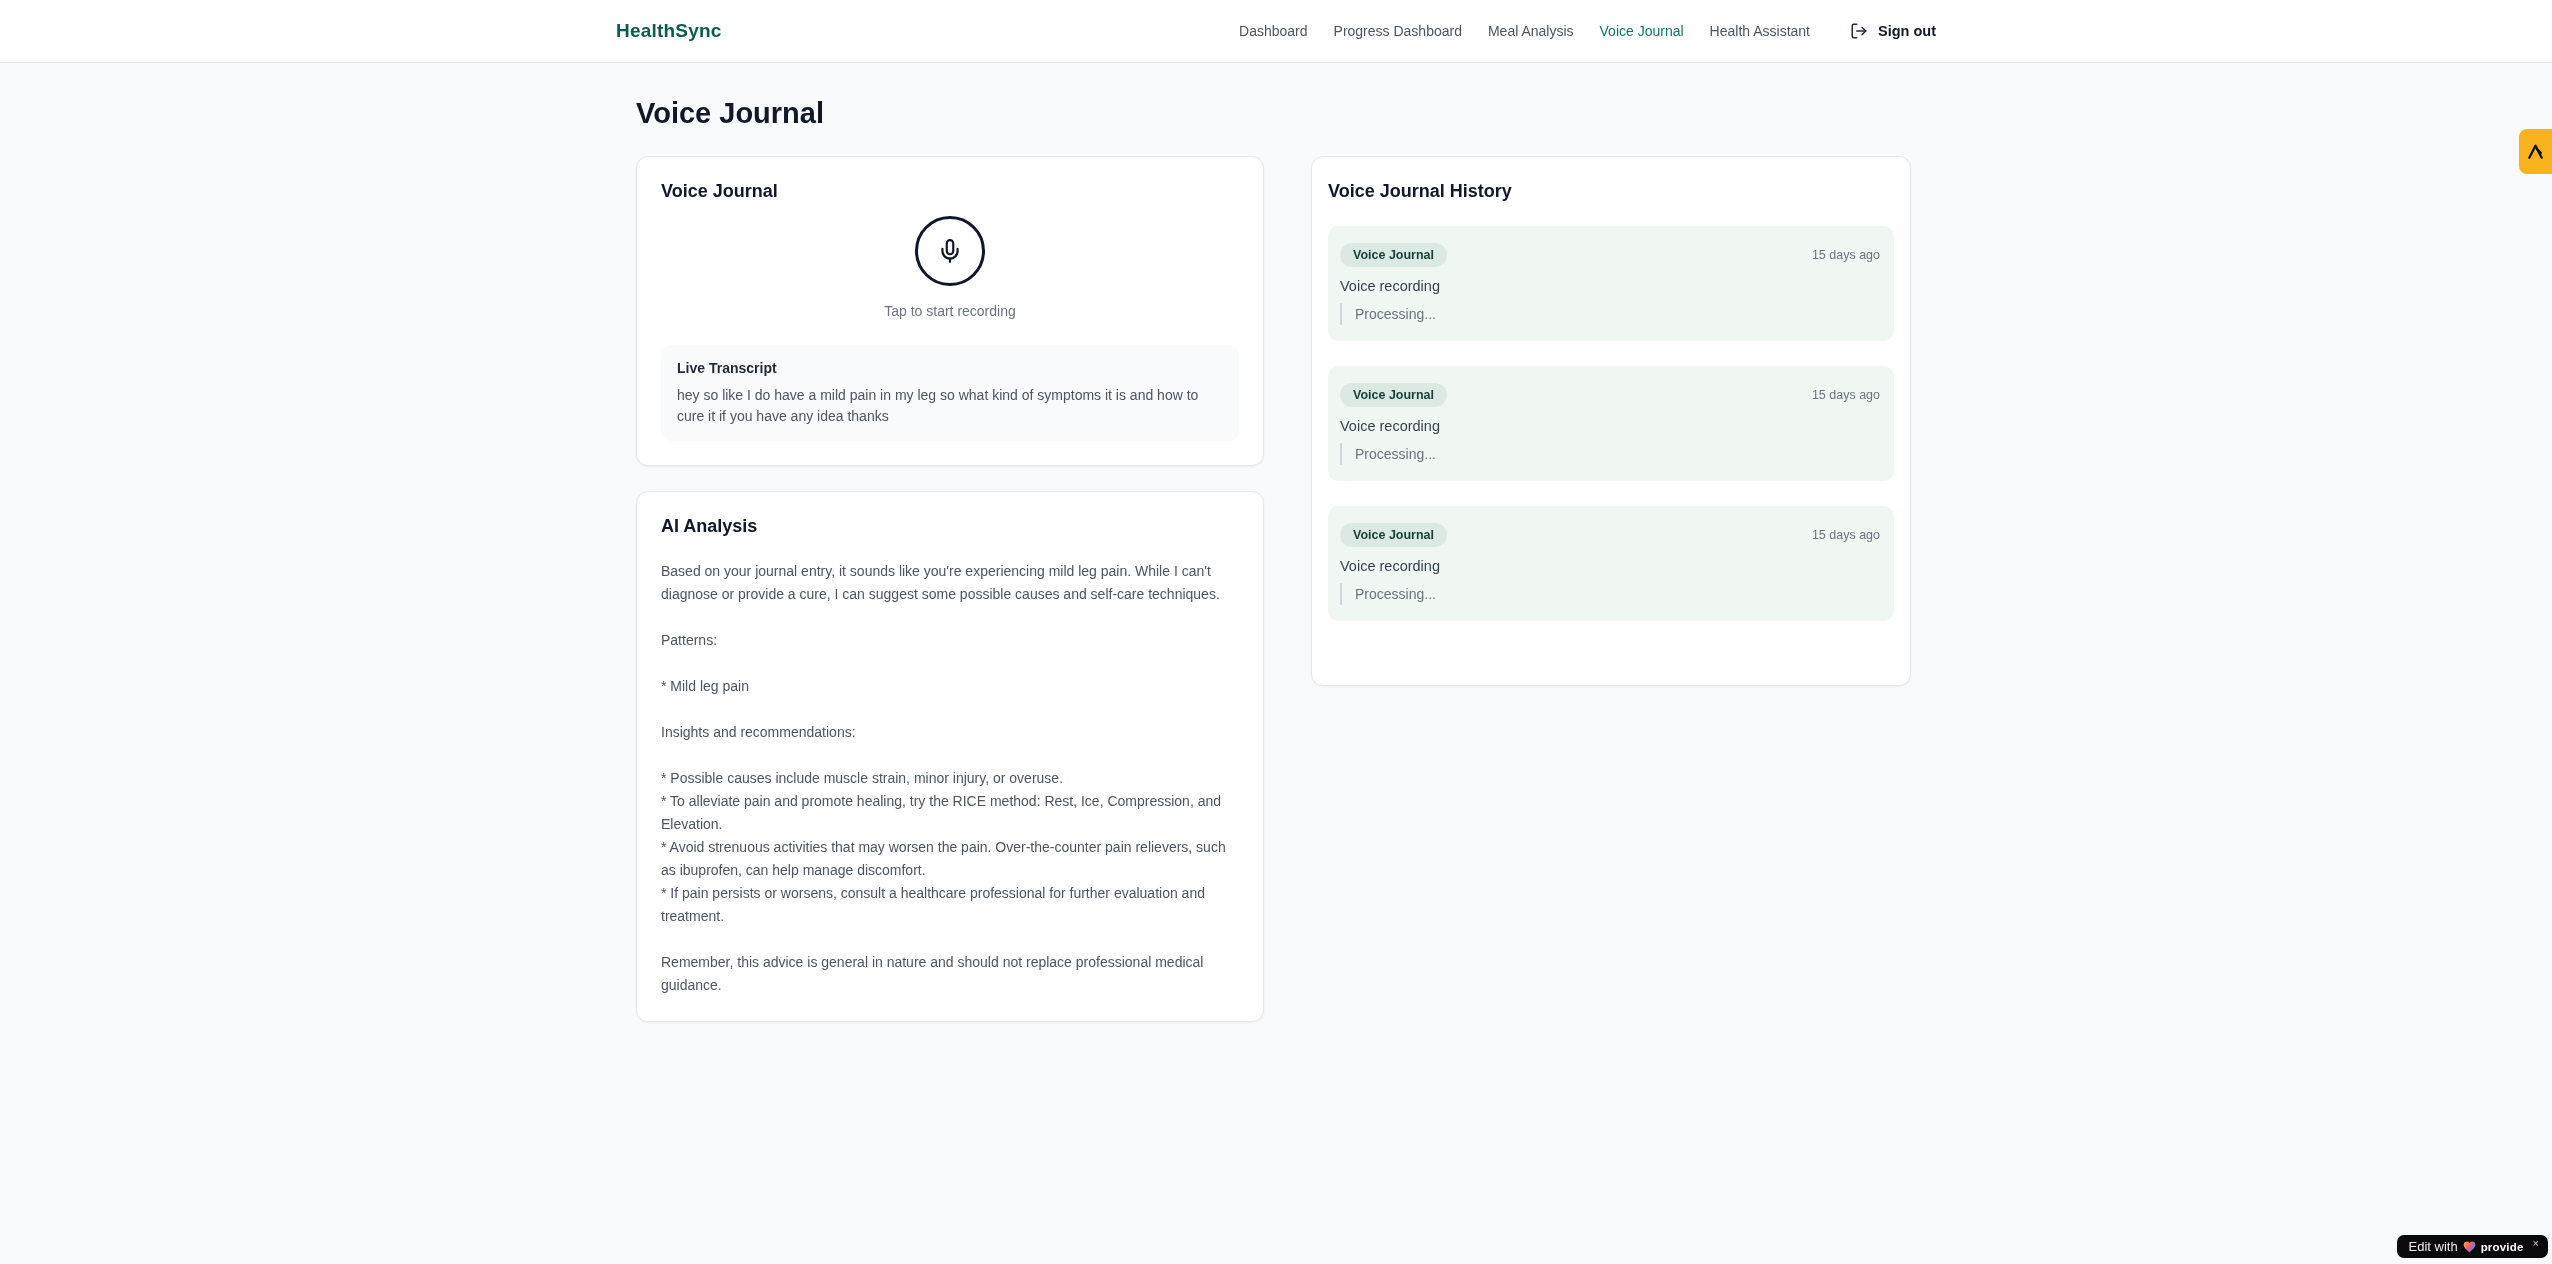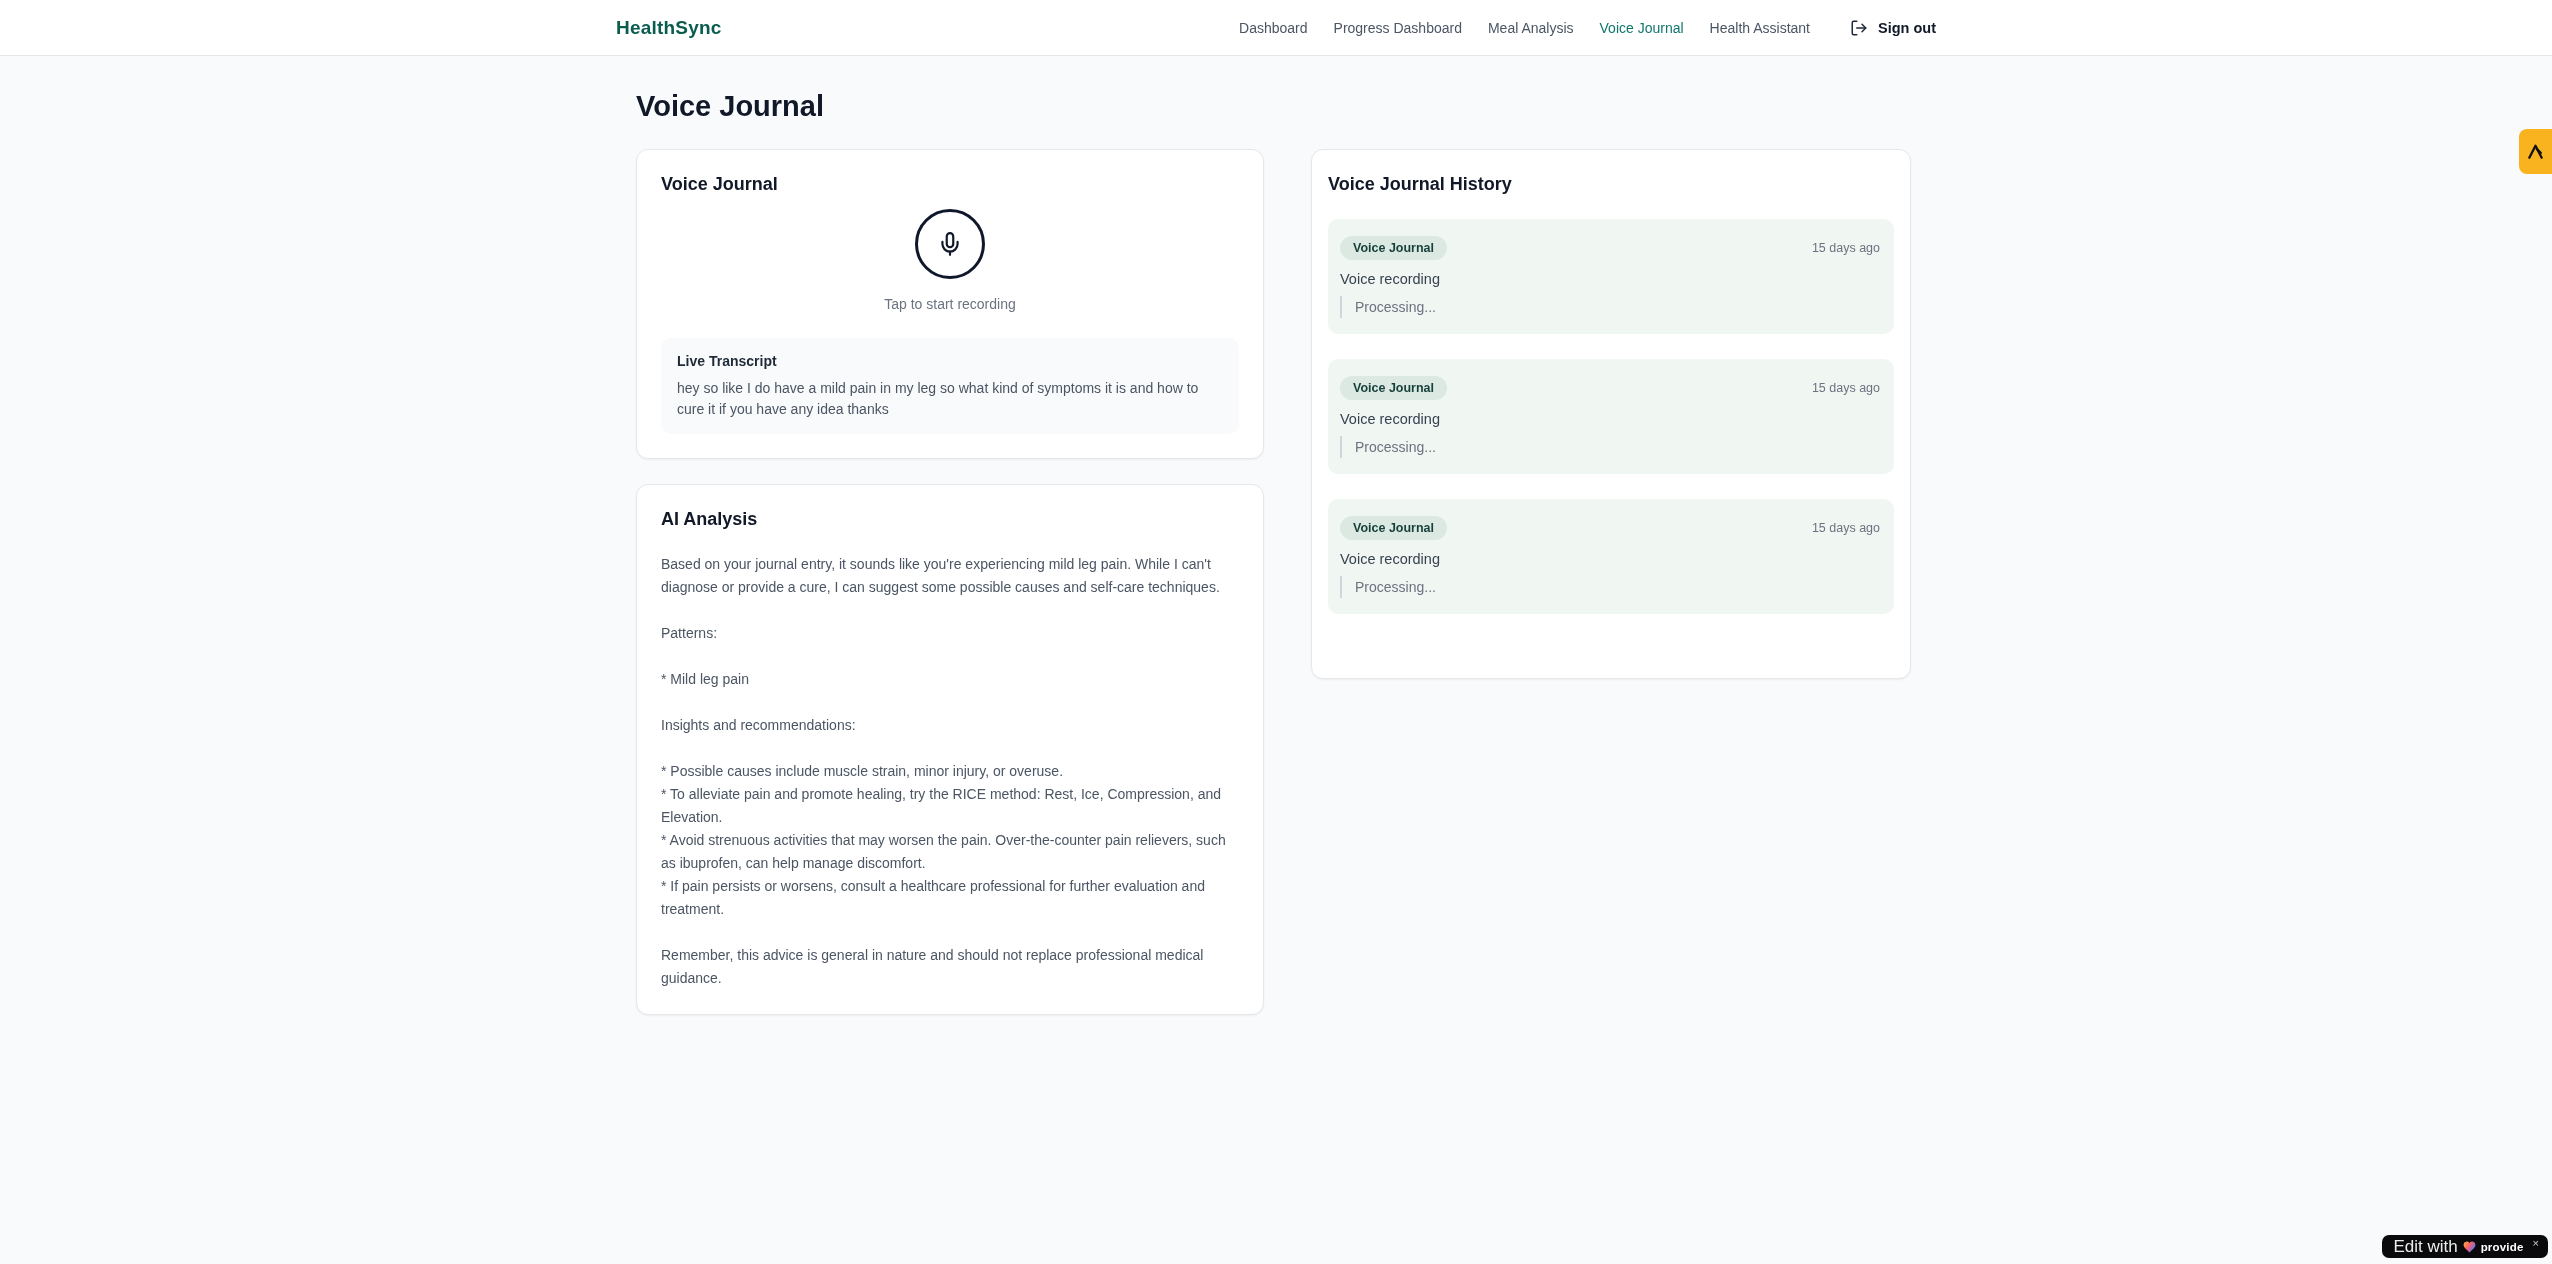--- a/index.html
+++ b/index.html
@@ -20,21 +20,21 @@
   *{box-sizing:border-box;margin:0;padding:0;}
   html,body{width:2552px;height:1264px;overflow:hidden;}
   body{
     font-family:"Liberation Sans","DejaVu Sans",sans-serif;
     background:var(--page-bg);
     color:var(--text-dark);
     position:relative;
   }
   
   .header{
-    height:56px;background:#ffffff;border-bottom:1px solid var(--card-border);
+    height:63px;background:#ffffff;border-bottom:1px solid var(--card-border);
   }
   .header-inner{
     max-width:1320px;margin:0 auto;height:100%;
     display:flex;align-items:center;
   }
   .logo{font-size:19px;font-weight:700;color:var(--brand-green);letter-spacing:.2px;}
   .nav{margin-left:auto;display:flex;align-items:center;gap:26px;padding-left:28px;}
   .nav a{
     text-decoration:none;font-size:14px;color:var(--nav-gray);cursor:pointer;
   }
@@ -99,21 +99,21 @@
     position:absolute;right:0;top:129px;width:33px;height:45px;
     background:var(--amber);border-radius:8px 0 0 8px;
     display:flex;align-items:center;justify-content:center;cursor:pointer;
   }
   .side-badge svg{width:19px;height:19px;}
   .lovable-pill{
     position:absolute;right:4px;bottom:6px;height:23px;
     background:var(--pill-black);border-radius:7px;
     display:flex;align-items:center;padding:0 9px 0 11px;gap:5px;cursor:pointer;
   }
-  .lovable-pill .edit-with{font-size:17px;color:#ededed;font-weight:400;}
+  .lovable-pill .edit-with{font-size:13px;color:#ededed;font-weight:400;}
   .lovable-pill .lovable-word{font-size:11.5px;color:#ffffff;font-weight:700;letter-spacing:.2px;}
   .lovable-pill svg{width:13px;height:12px;}
   .lovable-pill .close-x{
     font-size:11px;color:#cfcfcf;margin-left:4px;align-self:flex-start;
     line-height:1;padding-top:3px;
   }
 </style>
 </head>
 <body>
 

